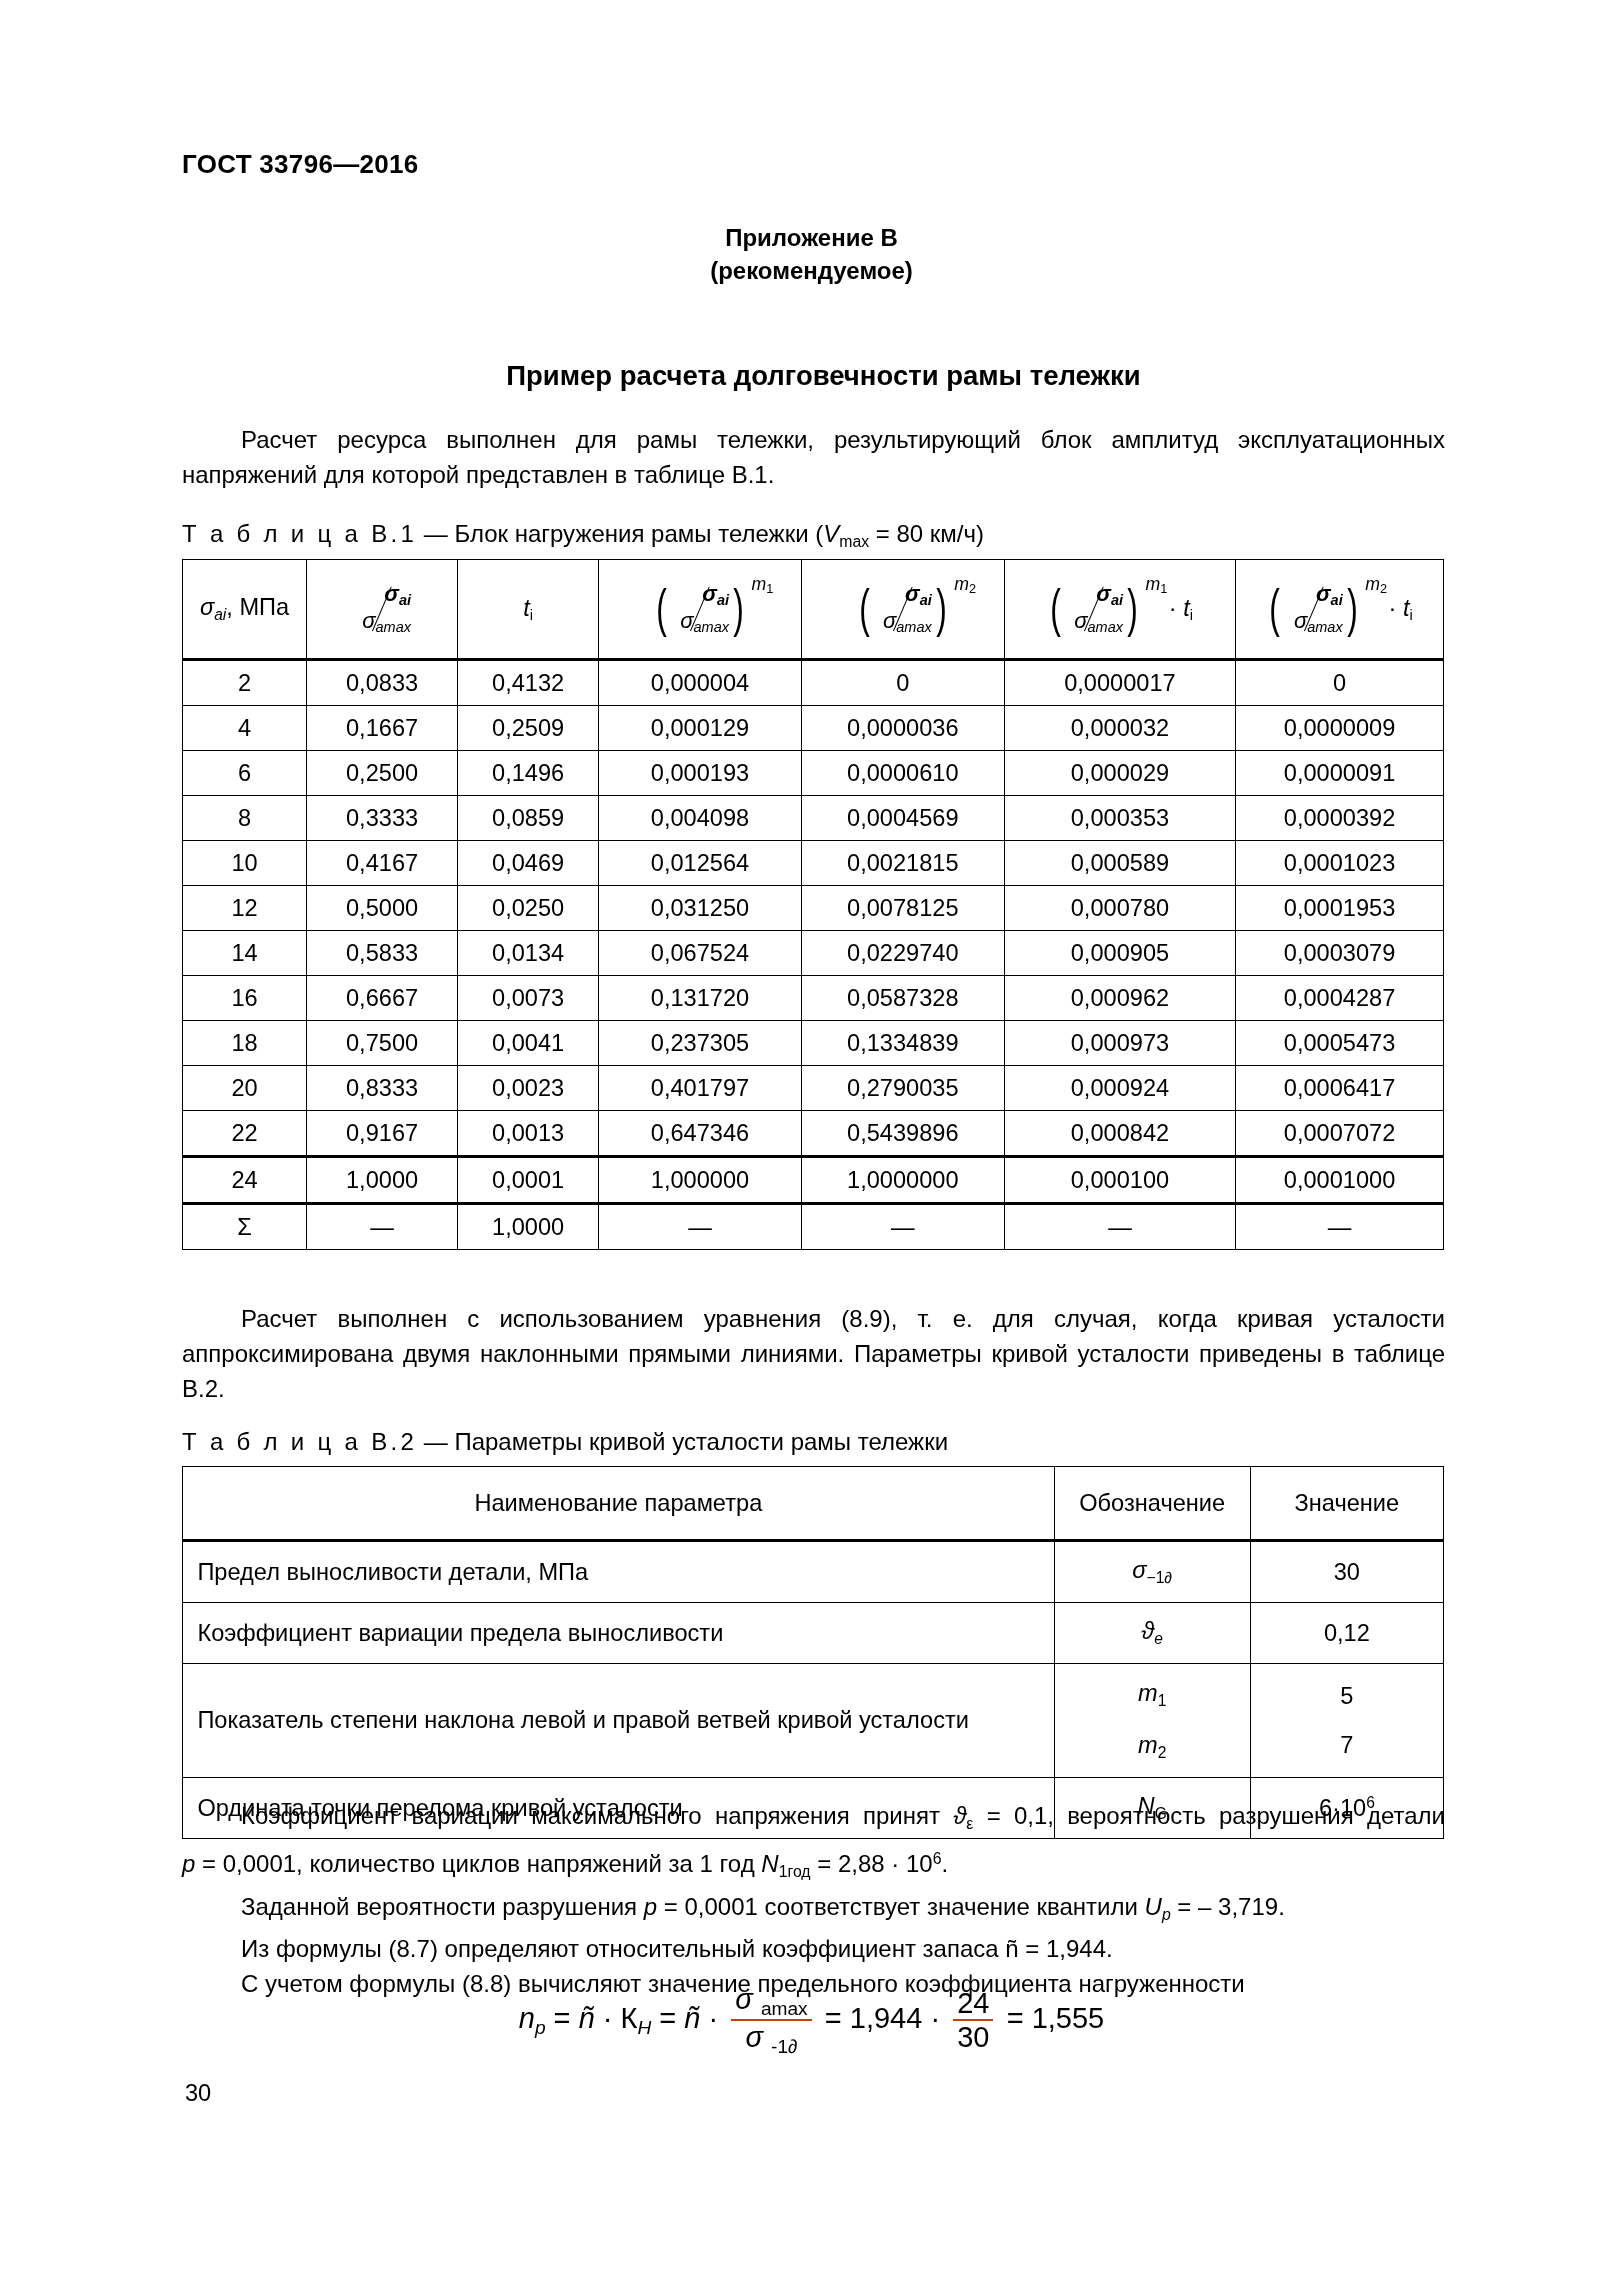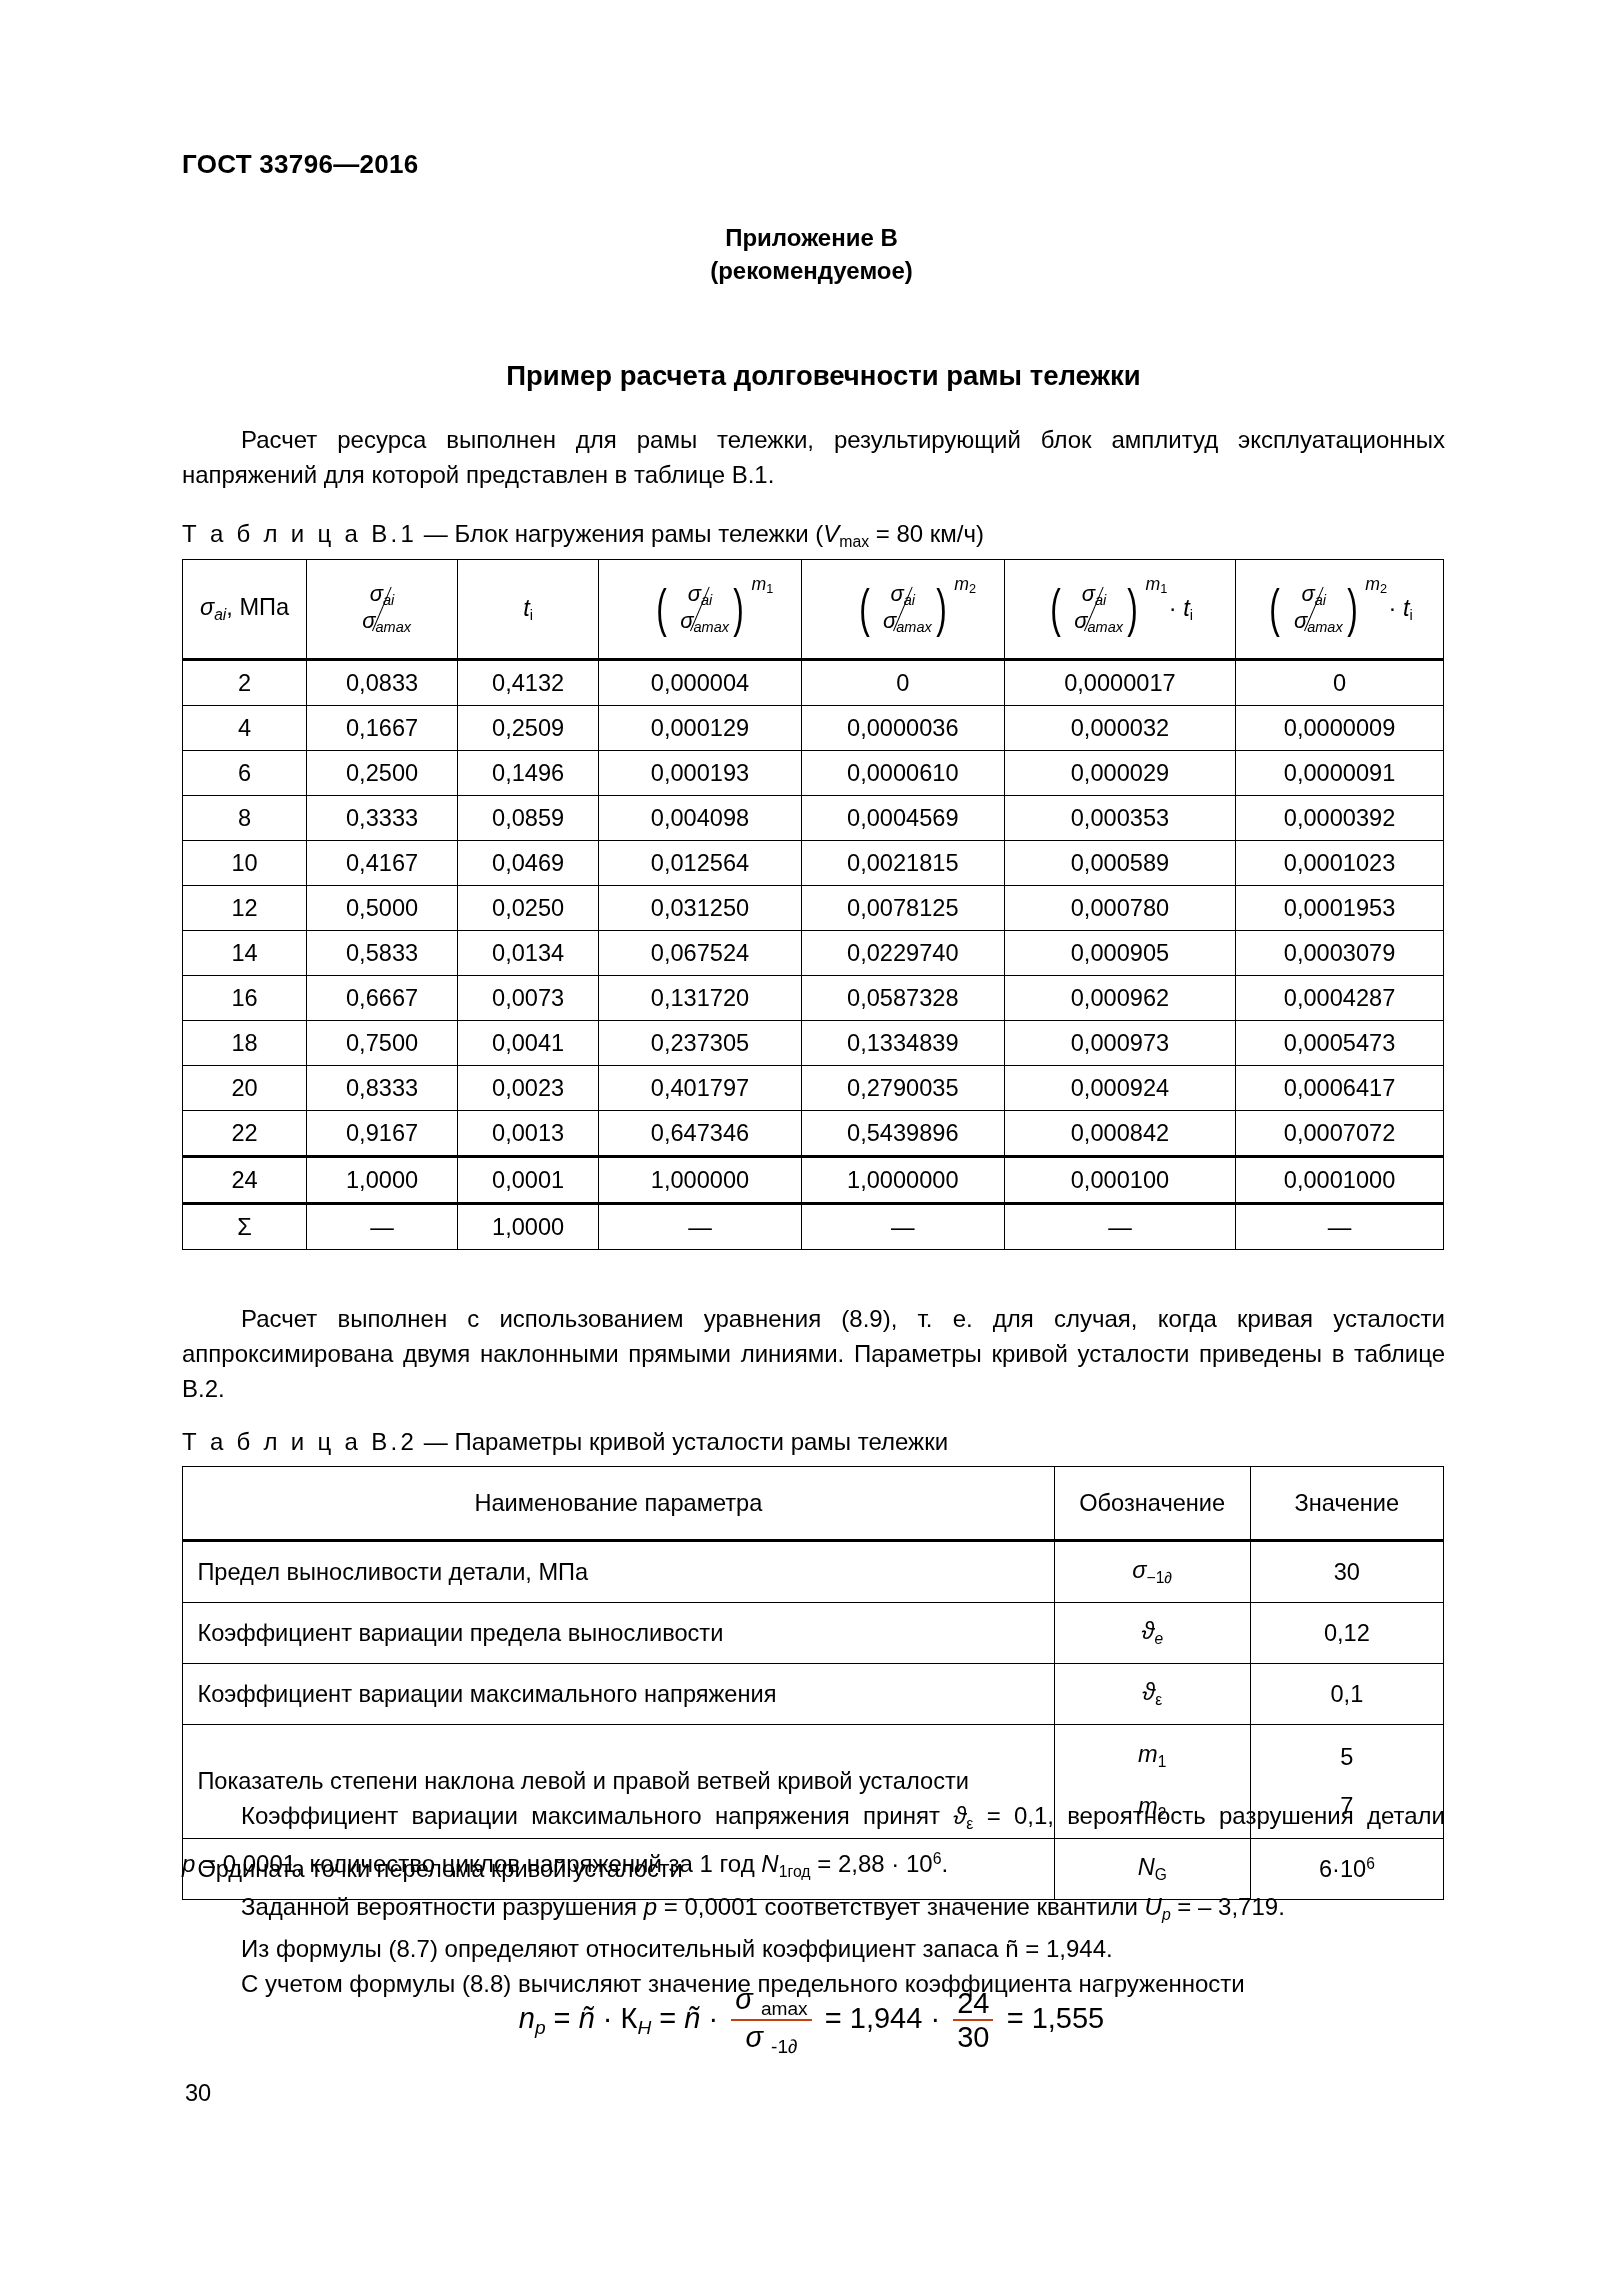--- a/index.html
+++ b/index.html
@@ -159,22 +159,23 @@
   .frac-slant {
     display: inline-block;
     position: relative;
     vertical-align: middle;
     line-height: 1;
     padding: 0 1.3px;
     font-size: 22px;
   }
   .frac-slant .num {
     display: block;
-    text-align: center;
+    text-align: right;
     margin-left: 0px;
+    font-weight: bold;
   }
   .frac-slant .den {
     display: block;
     text-align: right;
     margin-top: 1.3px;
     margin-left: 9.2px;
   }
   .frac-slant .bar {
     position: absolute;
     left: 50%;
@@ -451,25 +452,20 @@
       </tr>
       <tr>
         <td class="n0 thick-top">Предел выносливости детали, МПа</td>
         <td class="n1 thick-top"><span class="mi">σ</span><span class="sub">−1<span class="mi">∂</span></span></td>
         <td class="n2 thick-top">30</td>
       </tr>
       <tr>
         <td class="n0">Коэффициент вариации предела выносливости</td>
         <td class="n1"><span class="mi">ϑ</span><span class="sub mi">e</span></td>
         <td class="n2">0,12</td>
-      </tr>
-      <tr>
-        <td class="n0">Коэффициент вариации максимального напряжения</td>
-        <td class="n1"><span class="mi">ϑ</span><span class="sub">ε</span></td>
-        <td class="n2">0,1</td>
       </tr>
       <tr class="two-line">
         <td class="n0">Показатель степени наклона левой и правой ветвей кривой усталости</td>
         <td class="n1">
           <div><span class="mi">m</span><span class="sub">1</span></div>
           <div style="margin-top:22px"><span class="mi">m</span><span class="sub">2</span></div>
         </td>
         <td class="n2">
           <div>5</div>
           <div style="margin-top:22px">7</div>

